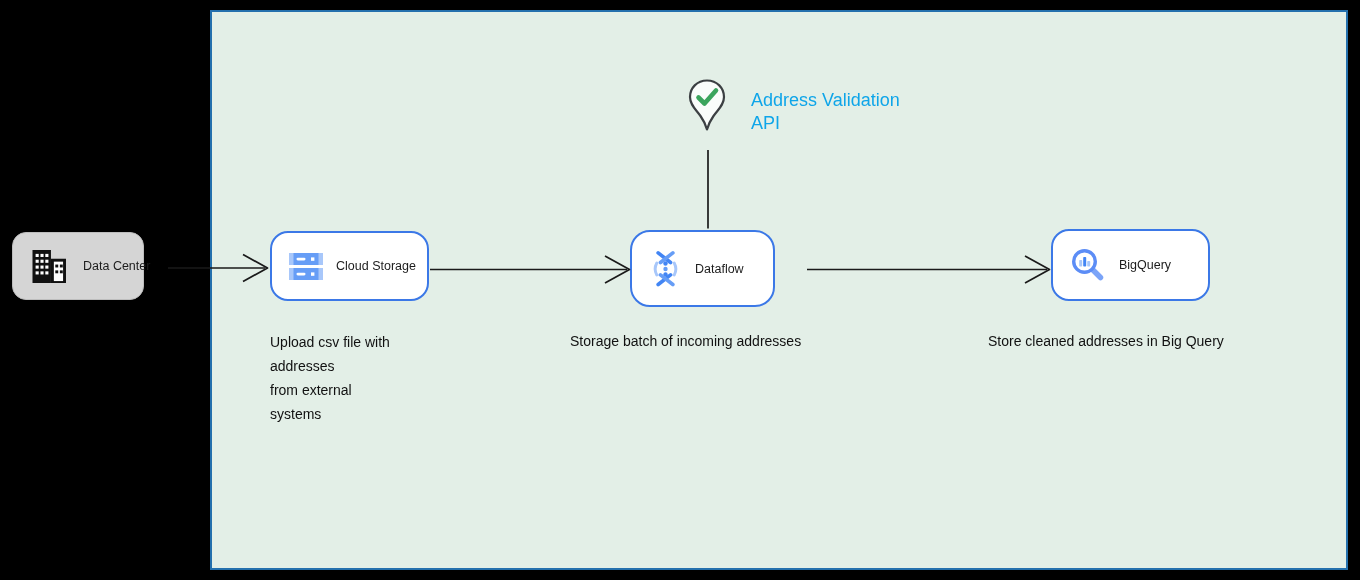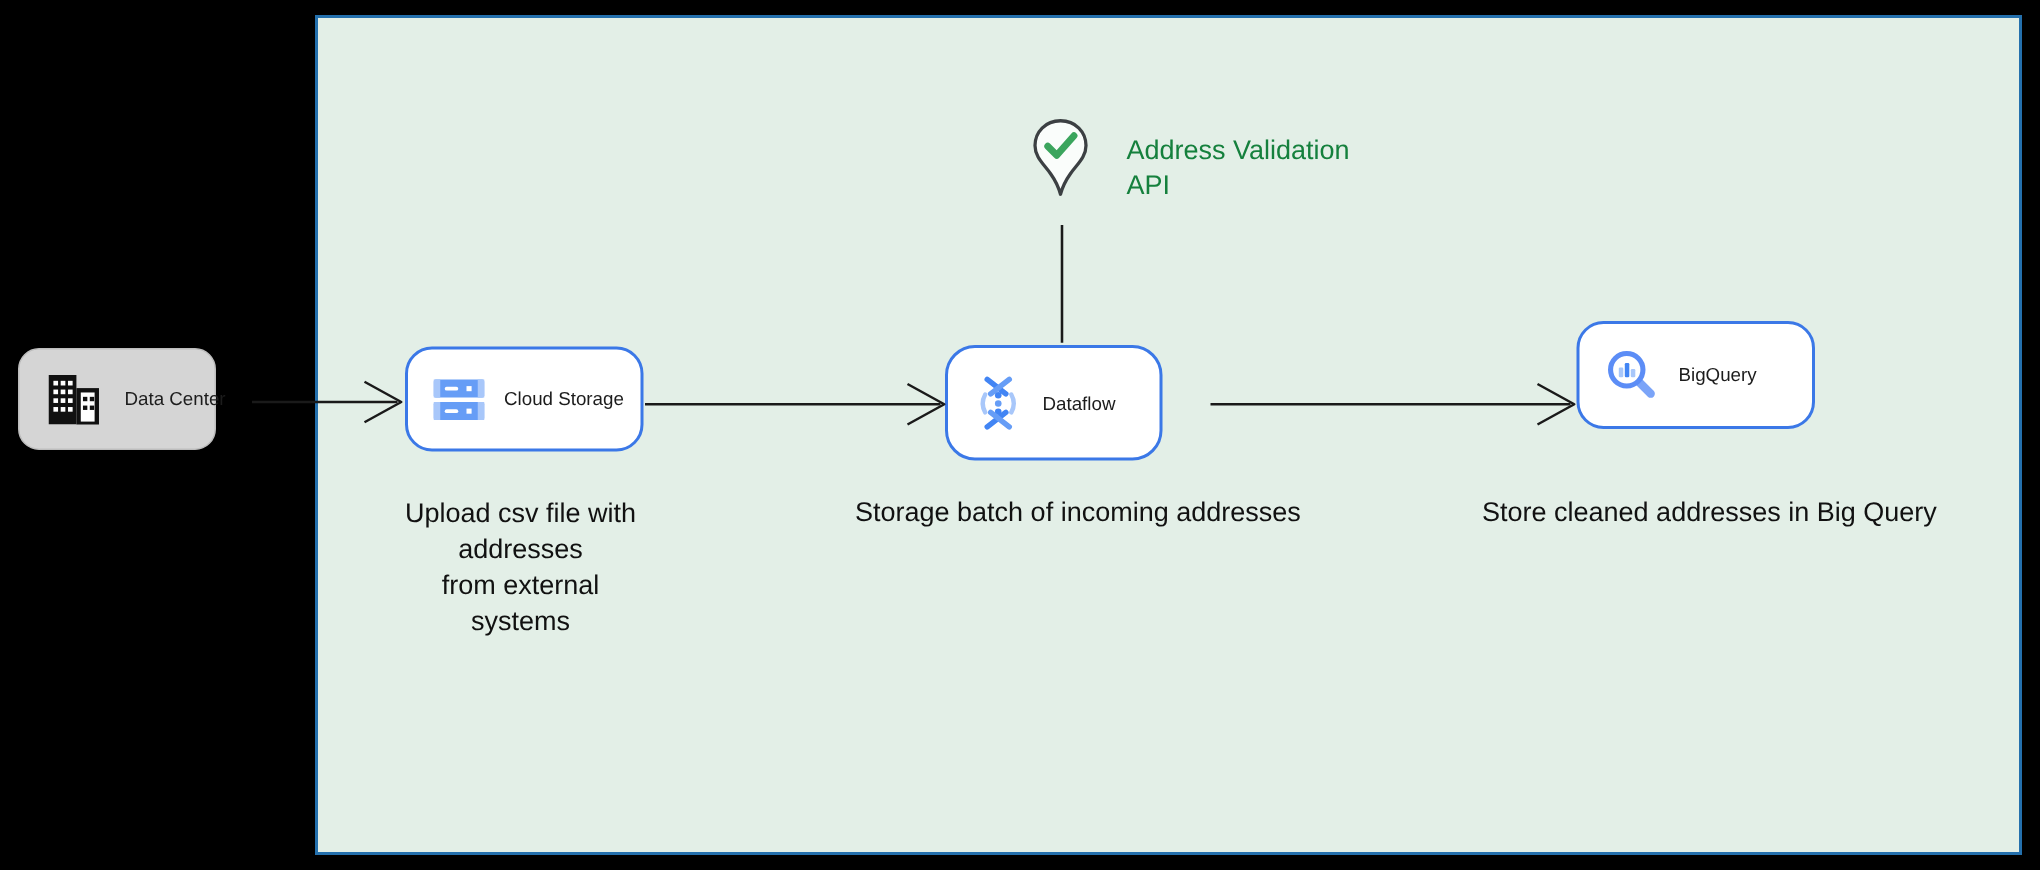--- a/index.html
+++ b/index.html
@@ -13,38 +13,37 @@
   }
   #arrow-layer{position:absolute;left:0;top:0;width:1360px;height:580px;pointer-events:none;}
   .gcp-node{
     position:absolute;box-sizing:border-box;background:#fff;
     border:2.5px solid #3B78E7;border-radius:18px;
     display:flex;align-items:center;padding-left:17px;gap:13px;
   }
   .node-label{font-size:12.5px;color:#1c1c1c;white-space:nowrap;}
   #node-cloud-storage{left:270px;top:231px;width:159px;height:70px;}
   #node-dataflow{left:630px;top:230px;width:145px;height:77px;border-radius:20px;}
-  #node-bigquery{left:1051px;top:214px;width:159px;height:72px;}
+  #node-bigquery{left:1051px;top:229px;width:159px;height:72px;}
   #node-data-center{
     position:absolute;left:12px;top:232px;width:132px;height:68px;box-sizing:border-box;
     background:#D5D5D5;border:1px solid #BDBDBD;border-radius:14px;
     display:flex;align-items:center;padding-left:18px;gap:16px;
   }
   .caption{
-    position:absolute;font-size:18px;line-height:24px;color:#111;
+    position:absolute;font-size:14px;line-height:24px;color:#111;
     white-space:pre-line;
-    text-align:center;
   }
   #caption-upload{left:270px;top:330px;}
   #caption-process{left:570px;top:329px;white-space:nowrap;}
   #caption-store{left:988px;top:329px;white-space:nowrap;}
   #annotation-pin{position:absolute;left:687px;top:78px;}
   #annotation-label{
     position:absolute;left:751px;top:89px;font-size:18px;line-height:23px;
-    color:#15803d;white-space:pre-line;
+    color:#0ea5e9;white-space:pre-line;
   }
   .icon{flex:0 0 auto;display:block;}
 </style>
 </head>
 <body>
 
 <div id="canvas">
 
   <div id="diagram-area"></div>
 

